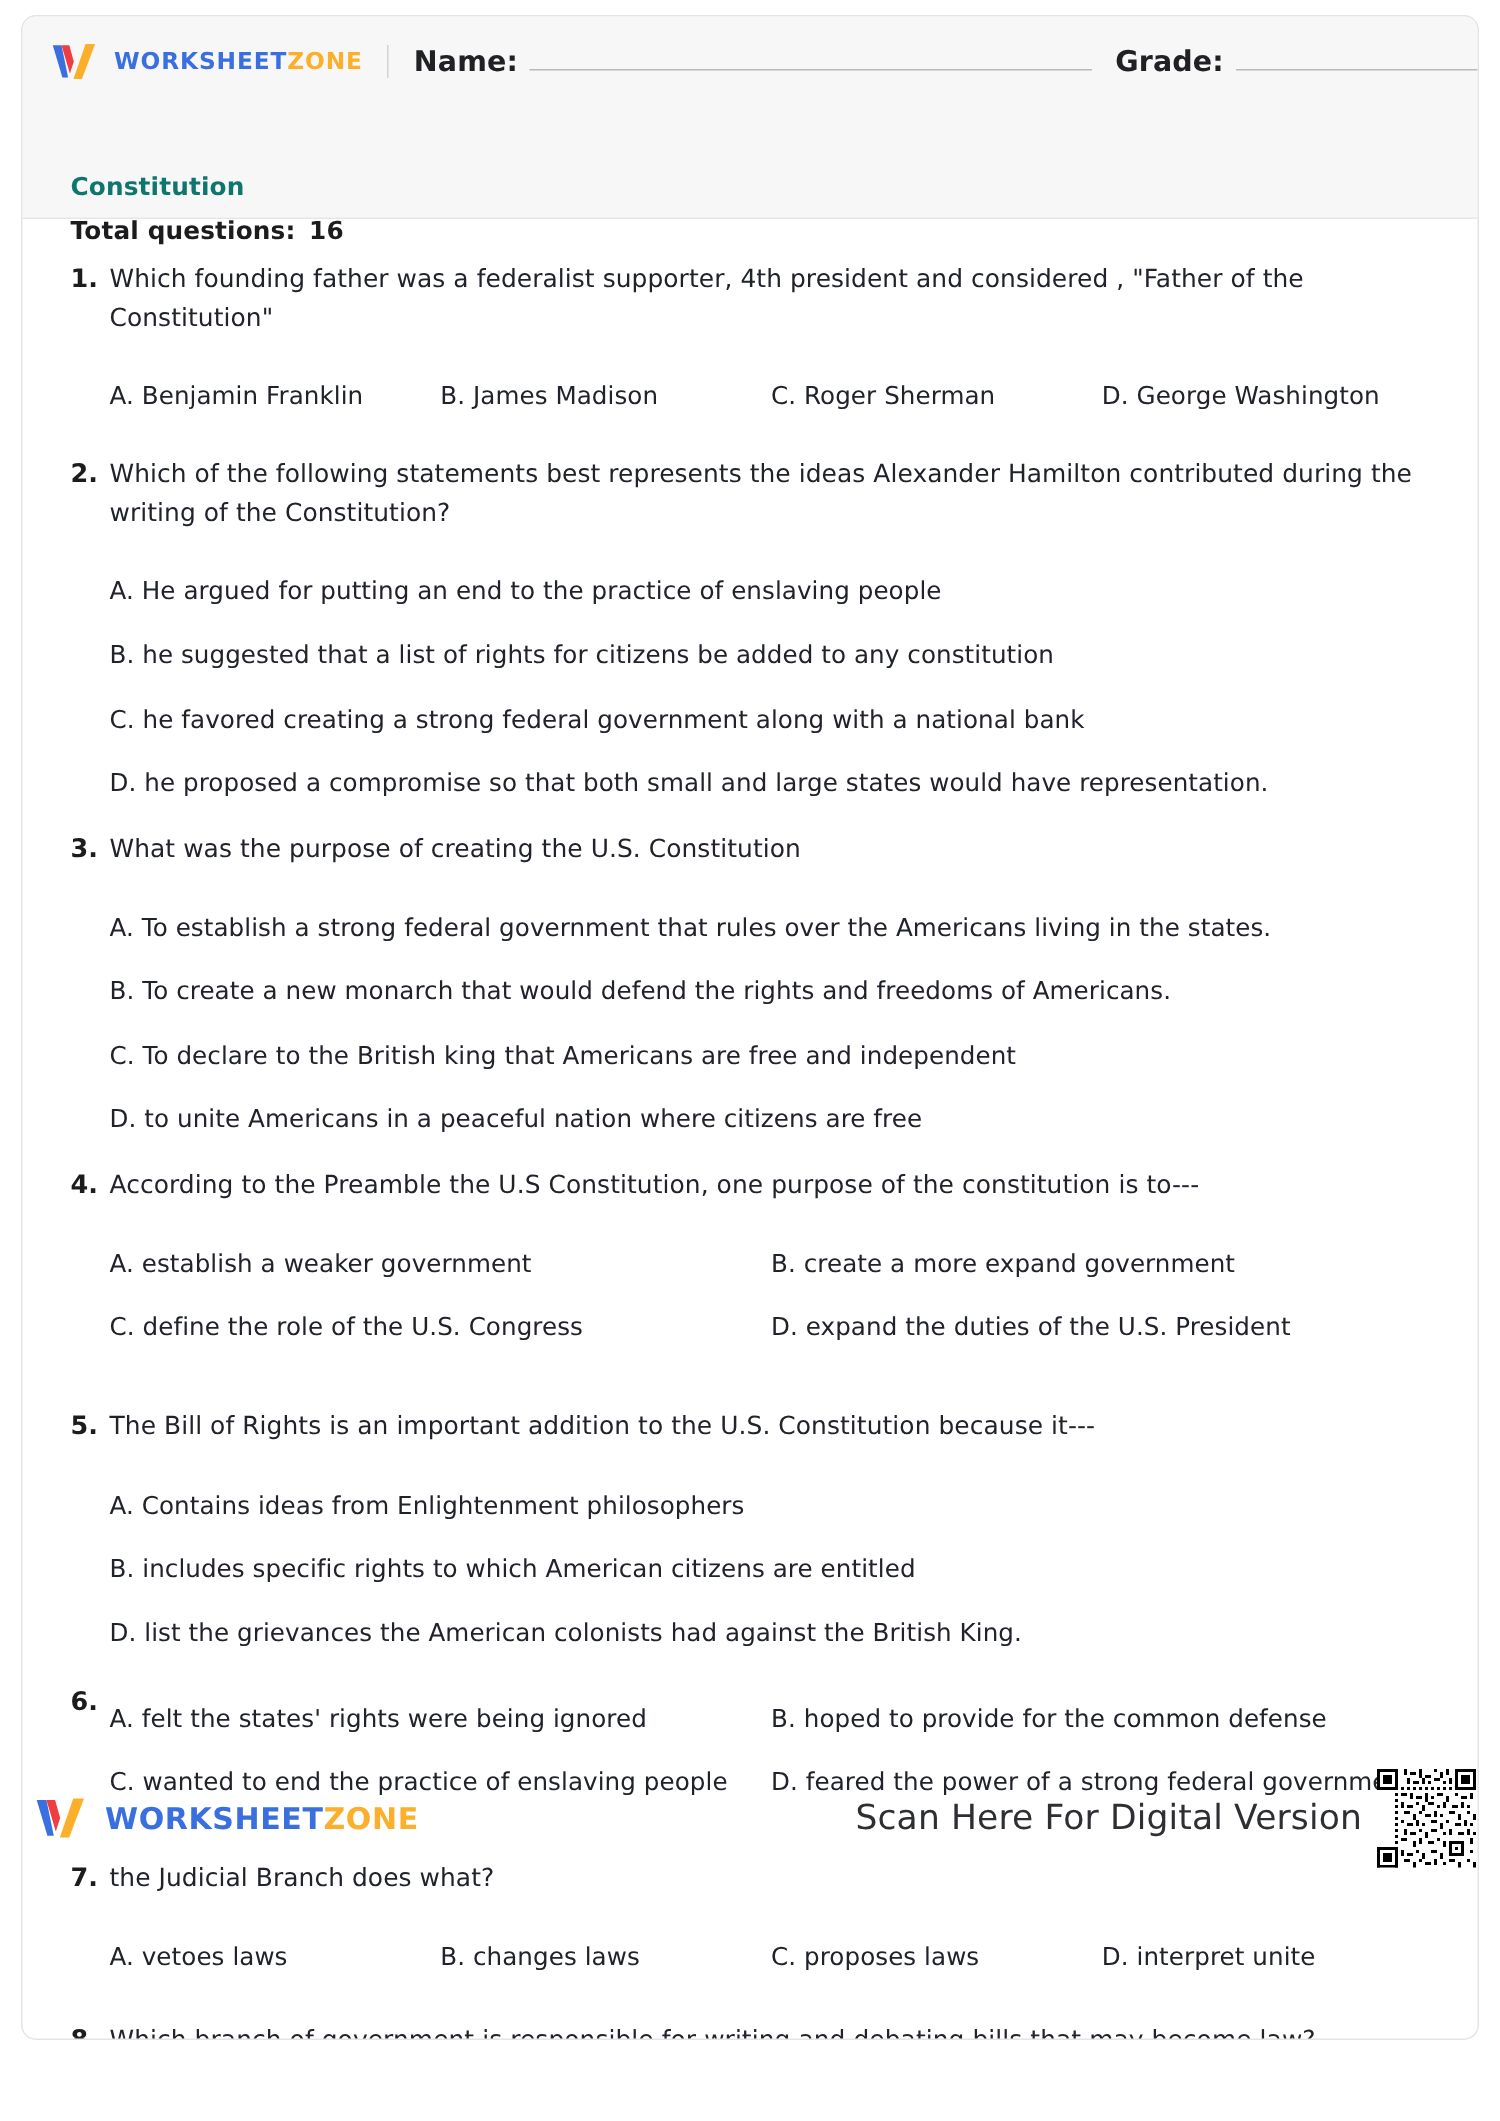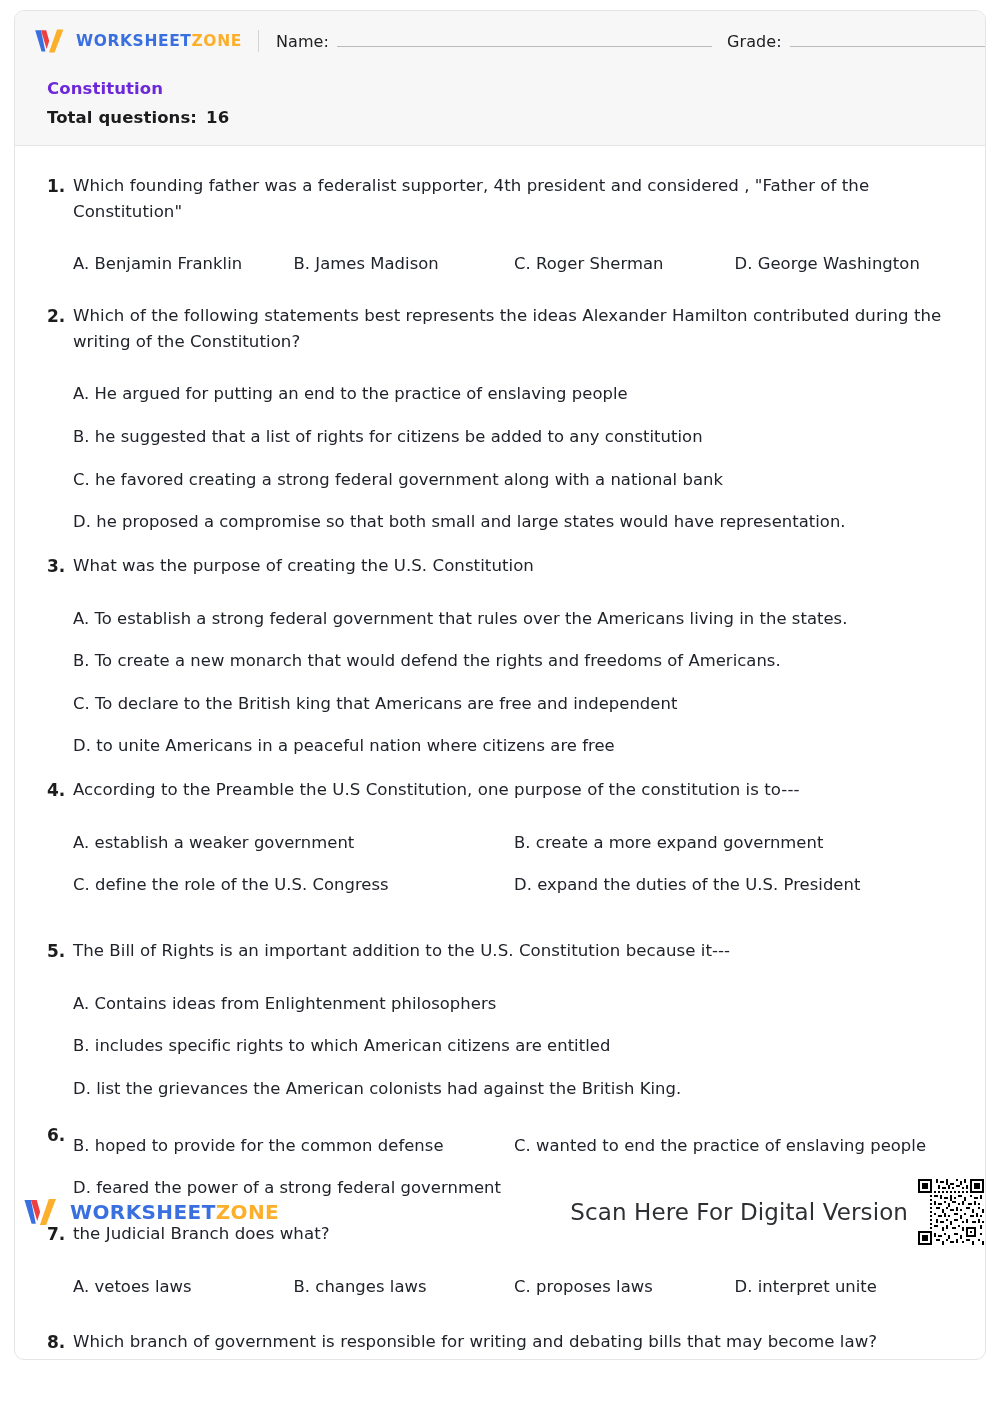--- a/index.html
+++ b/index.html
@@ -69,45 +69,46 @@
     margin: 0 17px 0 16px;
     flex: none;
   }
 
   .field {
     display: flex;
     align-items: baseline;
     white-space: nowrap;
   }
   .field-label {
-    font-size: 16px;
-    font-weight: normal;
+    font-size: 19px;
+    font-weight: bold;
     color: #202124;
     letter-spacing: .1px;
   }
   .field-line {
     display: inline-block;
     border-bottom: 1px solid #b9babc;
     height: 14px;
     margin-left: 8px;
   }
   .name-line { width: 375px; }
   .grade-line { width: 268px; }
 
   .field-grade { margin-left: 15px; }
 
   .title-block {
     padding: 4px 0 0 32px;
   }
   .sheet-title {
     font-size: 16.5px;
     font-weight: bold;
-    color: #6d28d9;
+    color: #0f766e;
     line-height: 1.75;
     letter-spacing: .1px;
+    margin-top: 36px;
   }
   .sheet-total {
     font-size: 16.5px;
     font-weight: bold;
     color: #1c1c1e;
     line-height: 1.75;
     letter-spacing: .1px;
   }
   .sheet-total .total-count { margin-left: 9px; }
 
@@ -328,20 +329,21 @@
             <div class="opt">B. includes specific rights to which American citizens are entitled</div>
             <div class="opt">D. list the grievances the American colonists had against the British King.</div>
           </div>
         </div>
       </div>
 
       <div class="question q6">
         <div class="q-num">6.</div>
         <div class="q-body">
           <div class="options cols-2">
+            <div class="opt">A. felt the states' rights were being ignored</div>
             <div class="opt">B. hoped to provide for the common defense</div>
             <div class="opt">C. wanted to end the practice of enslaving people</div>
             <div class="opt">D. feared the power of a strong federal government</div>
           </div>
         </div>
       </div>
 
       <div class="question q7">
         <div class="q-num">7.</div>
         <div class="q-body">

